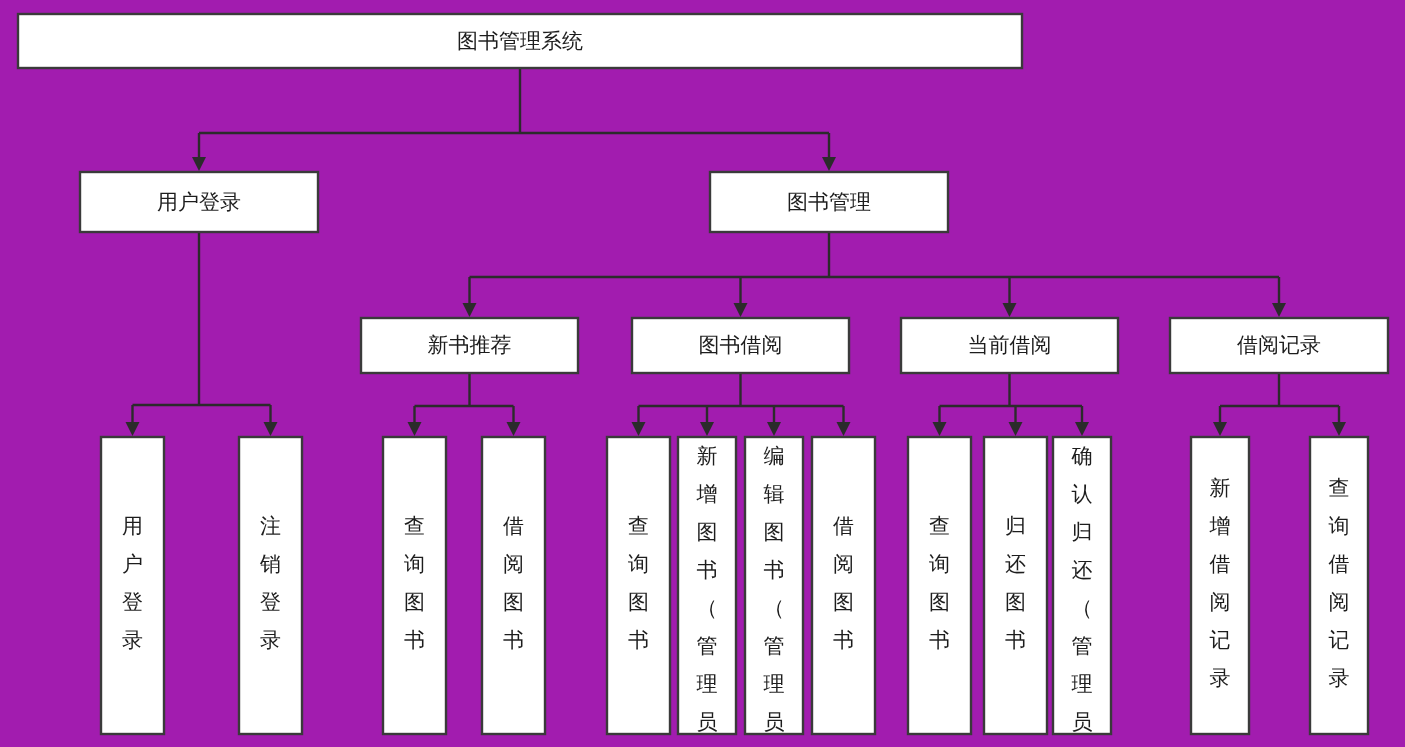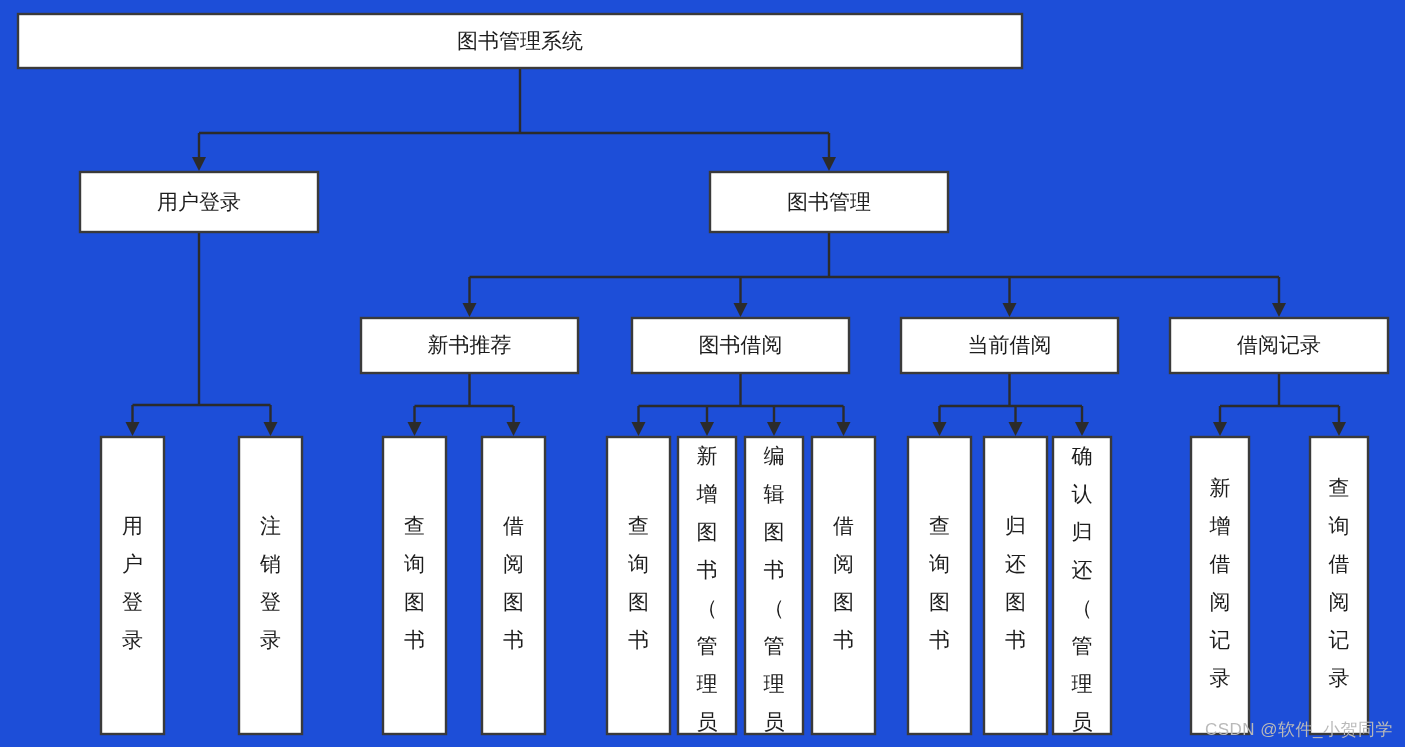--- a/index.html
+++ b/index.html
@@ -10,21 +10,21 @@
   body {
     width: 1405px;
     height: 747px;
     font-family: "Liberation Sans", "DejaVu Sans", sans-serif;
     overflow: hidden;
   }
   #diagram-root {
     position: relative;
     width: 1405px;
     height: 747px;
-    background: #1d4ed8;
+    background: #a21caf;
   }
   svg#flow {
     position: absolute;
     left: 0;
     top: 0;
     width: 1405px;
     height: 747px;
     display: block;
   }
   .node-rect {
@@ -221,14 +221,13 @@
           <rect class="node-rect" x="1191" y="437" width="58" height="297"></rect>
           <text class="node-label-vertical" x="1220"><tspan x="1220" y="494.5">新</tspan><tspan x="1220" y="532.5">增</tspan><tspan x="1220" y="570.5">借</tspan><tspan x="1220" y="608.5">阅</tspan><tspan x="1220" y="646.5">记</tspan><tspan x="1220" y="684.5">录</tspan></text>
         </g>
         <g>
           <rect class="node-rect" x="1310" y="437" width="58" height="297"></rect>
           <text class="node-label-vertical" x="1339"><tspan x="1339" y="494.5">查</tspan><tspan x="1339" y="532.5">询</tspan><tspan x="1339" y="570.5">借</tspan><tspan x="1339" y="608.5">阅</tspan><tspan x="1339" y="646.5">记</tspan><tspan x="1339" y="684.5">录</tspan></text>
         </g>
       </g>
   </svg>
 
-  <div class="watermark">CSDN @软件_小贺同学</div>
 </div>
 
 </body></html>

